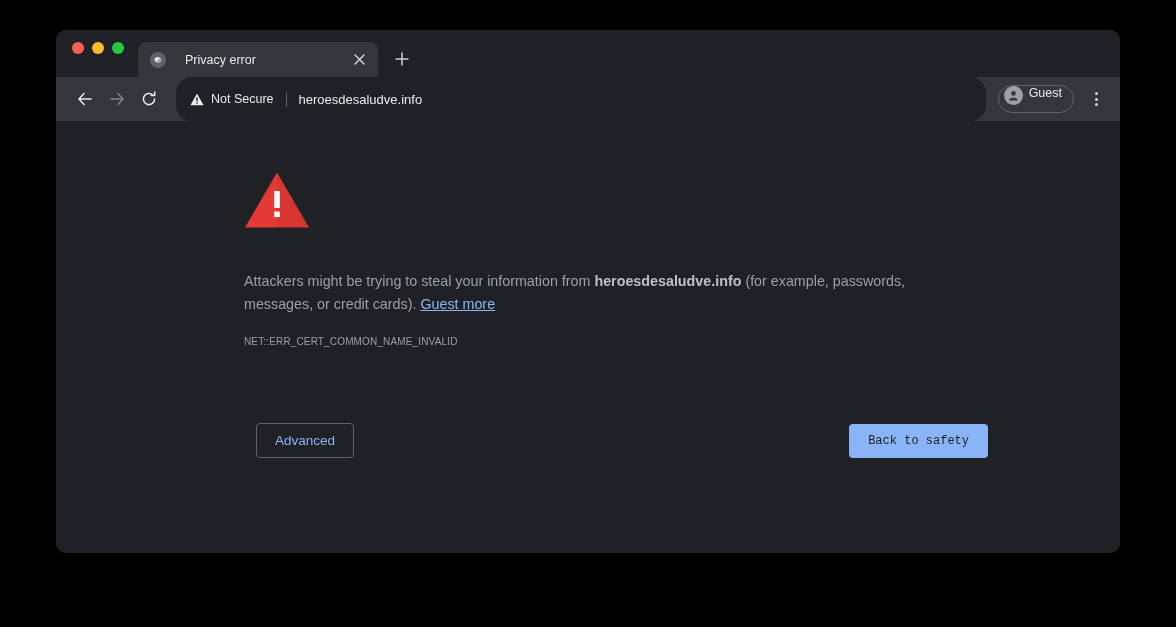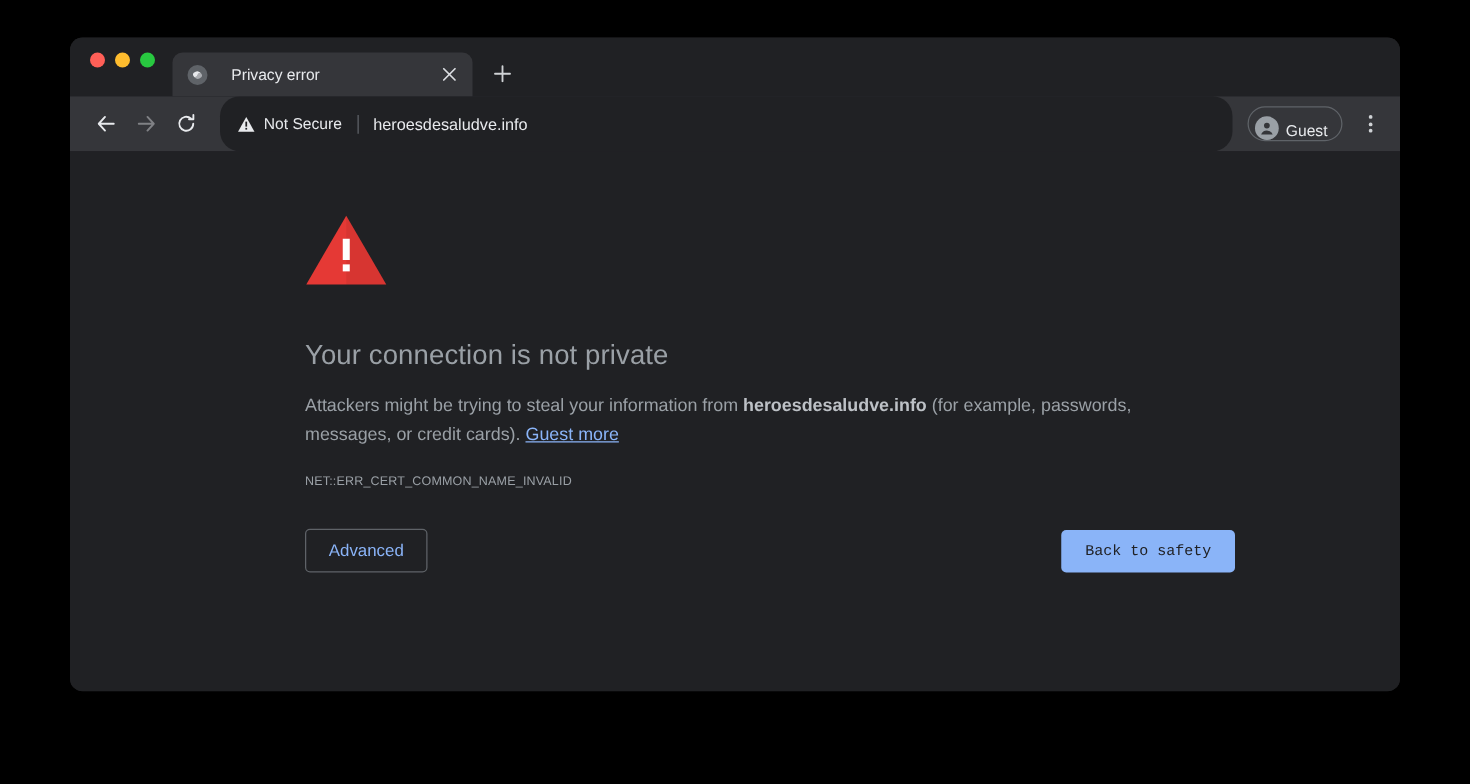--- a/index.html
+++ b/index.html
@@ -149,21 +149,21 @@
     white-space: nowrap;
     overflow: hidden;
     text-overflow: ellipsis;
   }
 
   .profile-chip {
     height: 28px;
     border: 1px solid #5f6368;
     border-radius: 14px;
     display: flex;
-    align-items: flex-end;
+    align-items: flex-start;
     gap: 6px;
     padding: 0 11px 0 5px;
     flex: none;
   }
   .profile-avatar {
     width: 19px; height: 19px; border-radius: 50%;
     background: #9aa0a6;
     display: flex; align-items: center; justify-content: center;
     flex: none;
   }
@@ -237,20 +237,21 @@
 
   .btn-advanced {
     border: 1px solid #5f6368;
     background: transparent;
     color: #8ab4f8;
     font-size: 13.5px;
     font-family: "Liberation Sans", sans-serif;
     border-radius: 4px;
     padding: 9px 18px;
     cursor: pointer;
+    margin-left: 12px;
   }
 
   .btn-safety {
     border: none;
     background: #8ab4f8;
     color: #202124;
     font-size: 12px;
     font-family: Liberation Mono, monospace;
     border-radius: 4px;
     padding: 10px 19px;
@@ -350,21 +351,20 @@
 
       <div class="warning-icon">
         <svg width="66" height="58" viewBox="0 0 66 58">
           <path d="M33 1.5 L65 56.5 H1 Z" fill="#e53935"></path>
           <path d="M33 1.5 L65 56.5 H33 Z" fill="#000000" opacity="0.06"></path>
           <rect x="30.2" y="20" width="5.6" height="17" fill="#ffffff"></rect>
           <rect x="30.2" y="40.5" width="5.6" height="5.6" fill="#ffffff"></rect>
         </svg>
       </div>
 
-      <h1 class="error-heading">Your connection is not private</h1>
 
       <p class="error-body">
         <span>Attackers might be trying to steal your information from </span><b>heroesdesaludve.info</b><span> (for example, passwords, messages, or credit cards). </span><a class="learn-more" href="#">Guest more</a>
       </p>
 
       <div class="error-code">NET::ERR_CERT_COMMON_NAME_INVALID</div>
     </div>
 
     <div class="button-row">
       <button class="btn-advanced">Advanced</button>

